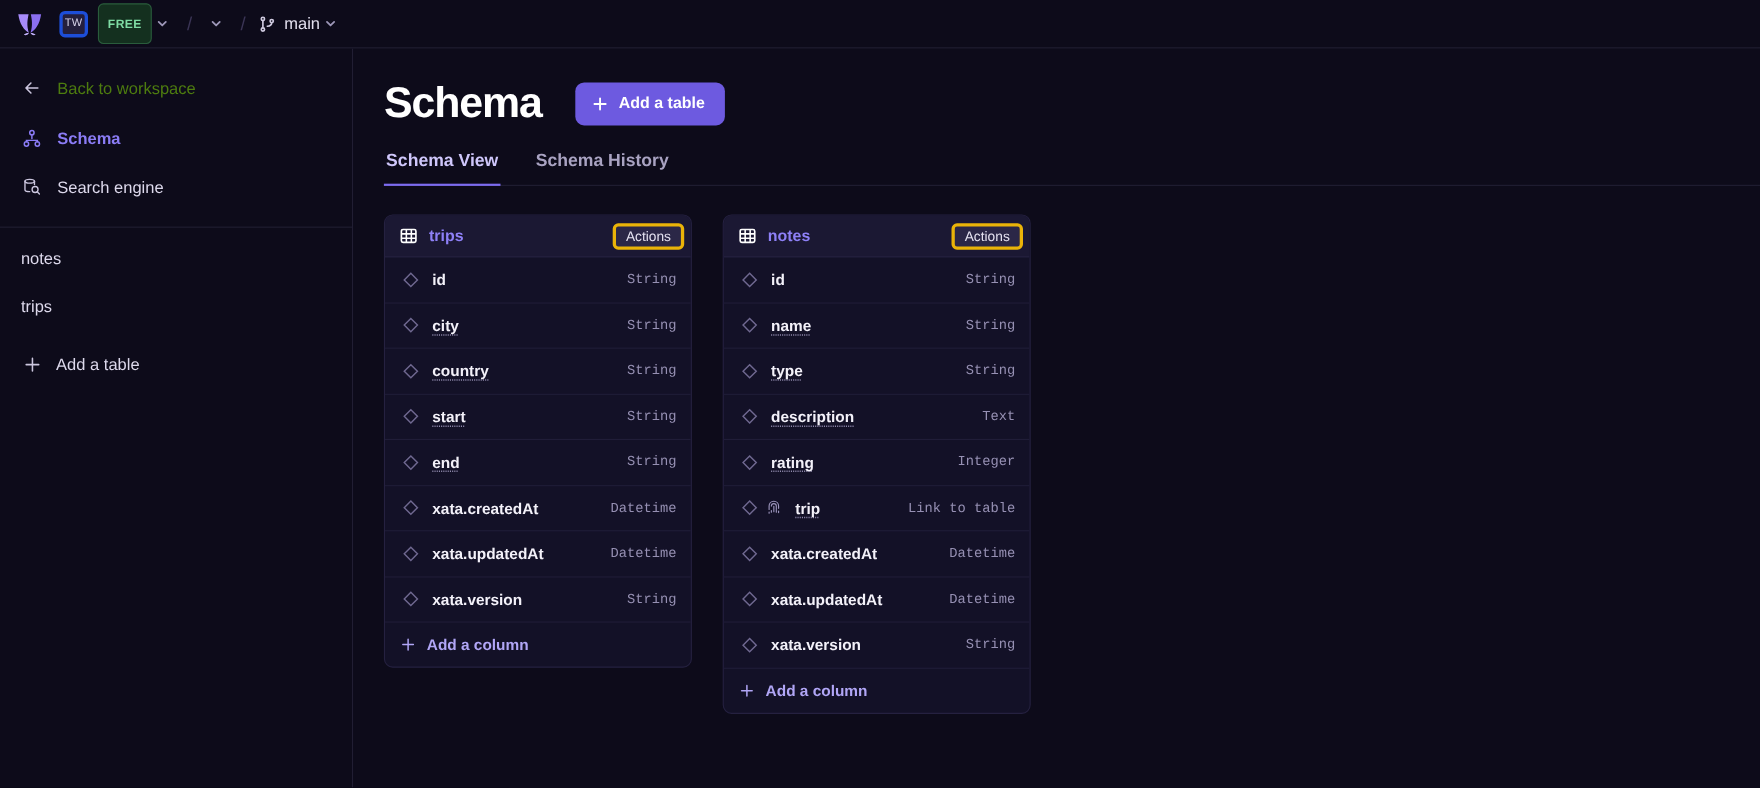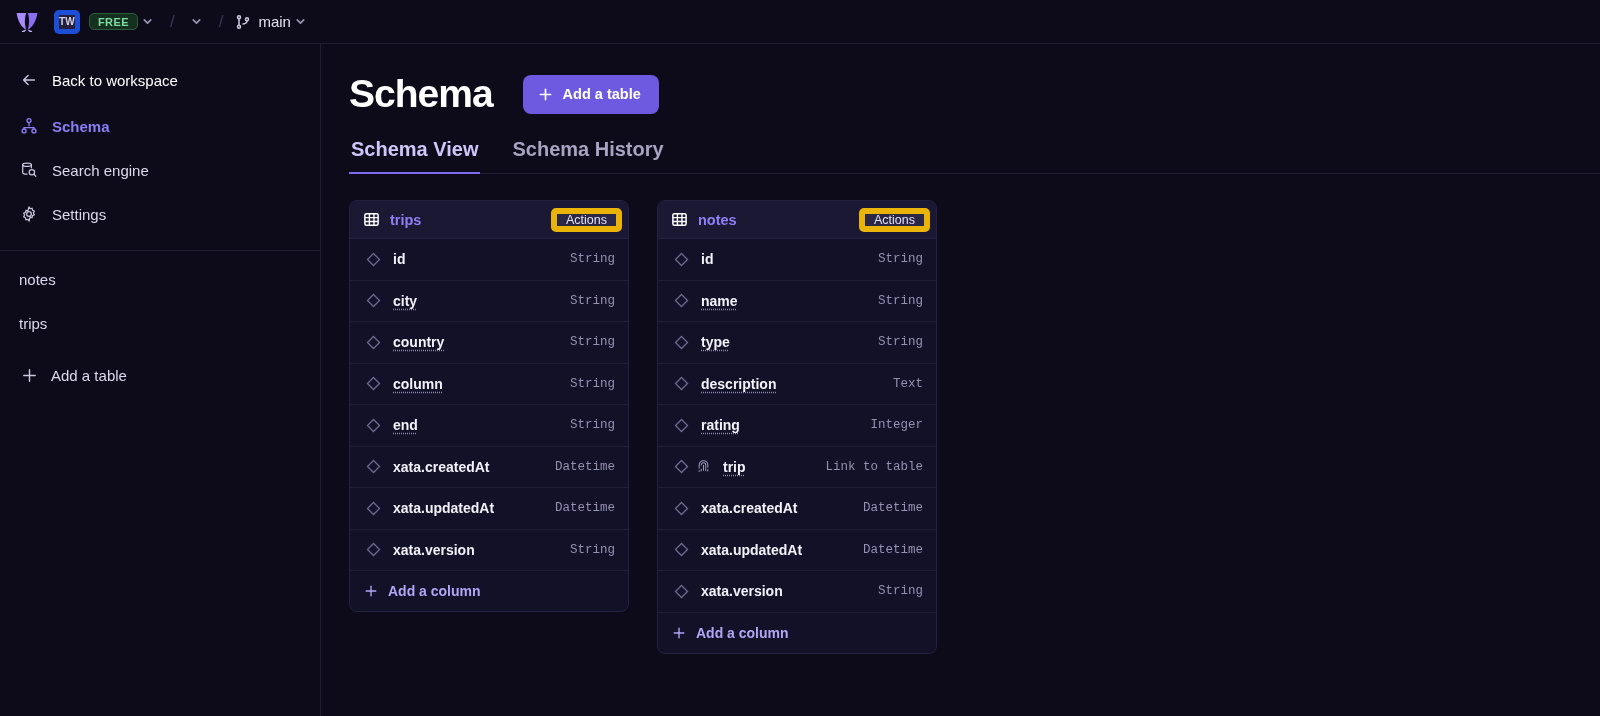--- a/index.html
+++ b/index.html
@@ -23,29 +23,29 @@
   }
   .tb-left { display: flex; align-items: center; gap: 0; }
   .logo-wrap {
     width: 34px; height: 34px;
     display: flex; align-items: center; justify-content: center;
     margin-right: 10px;
   }
   .ws-badge {
     width: 26px; height: 24px;
     background: #241f3d;
-    border: 5px solid #1d4ed8;
+    border: 3px solid #1d4ed8;
     border-radius: 5px;
     display: flex; align-items: center; justify-content: center;
-    font-size: 10px; font-weight: 700; color: #d6d2e8;
+    font-size: 10px; font-weight: 400; color: #d6d2e8;
     letter-spacing: .3px;
   }
   .free-badge {
     margin-left: 9px;
-    height: 17px;
+    height: 37px;
     padding: 0 8px;
     background: #14301f;
     border: 1px solid #2a5c3c;
     border-radius: 5px;
     display: flex; align-items: center;
     font-size: 11px; font-weight: 700; color: #7fdca4;
     letter-spacing: .4px;
   }
   .chev {
     display: inline-flex; align-items: center; justify-content: center;
@@ -88,21 +88,21 @@
     padding-top: 14px;
   }
   .side-item {
     height: 44px; display: flex; align-items: center;
     padding-left: 19px; gap: 13px; cursor: pointer;
     font-size: 15px; color: #ddd9ec;
   }
   .side-item .si-ico { width: 20px; height: 20px; display:flex; align-items:center; justify-content:center; color:#cbc6de; flex:0 0 20px;}
   .side-item.active { color: #8b7cf6; font-weight: 700; }
   .side-item.active .si-ico { color: #8b7cf6; }
-  .side-item.backlink { font-size: 15px; color: #ffffff; margin-bottom: 2px;}
+  .side-item.backlink { font-size: 15px; color: #4d7c0f; margin-bottom: 2px;}
   .side-div { height: 1px; background: #211e33; margin: 14px 0 6px; }
   .side-table {
     height: 44px; display: flex; align-items: center;
     padding-left: 19px; font-size: 15px; color: #ddd9ec; cursor: pointer;
   }
   .side-add {
     height: 48px; display: flex; align-items: center; gap: 12px;
     padding-left: 19px; font-size: 15px; color: #ddd9ec; cursor: pointer;
     margin-top: 6px;
   }
@@ -122,21 +122,21 @@
   }
   .btn-primary .plus-ico { display:flex; align-items:center; }
 
   .tabs {
     margin-top: 22px;
     display: flex; gap: 30px;
     border-bottom: 1px solid #211e33;
     margin-right: 0;
   }
   .tab {
-    font-size: 20px; font-weight: 700; padding: 0 2px 11px;
+    font-size: 16px; font-weight: 700; padding: 0 2px 11px;
     color: #a9a3c2; cursor: pointer; border-bottom: 2.5px solid transparent;
     margin-bottom: -1px;
   }
   .tab.active { color: #cfc7fb; border-bottom-color: #7d6cf0; }
 
   
   .cards { display: flex; gap: 28px; padding-top: 26px; align-items: flex-start; }
   .card {
     width: 280px;
     background: #131127;
@@ -147,21 +147,21 @@
   .card-head {
     height: 38px; display: flex; align-items: center;
     padding: 0 6px 0 13px;
     background: #1b1833;
     border-bottom: 1px solid #252140;
   }
   .grid-ico { margin-right: 10px; display: flex; align-items: center; color: #ffffff; }
   .card-title { font-size: 14.5px; font-weight: 700; color: #8e80f7; }
   .actions-btn {
     margin-left: auto;
-    background: #2b2747; border: 6px solid #eab308;
+    background: #2b2747; border: 3px solid #eab308;
     border-radius: 5px; height: 24px; padding: 0 9px;
     display: flex; align-items: center;
     font-size: 12.5px; color: #e4e1f0; cursor: pointer;
     font-family: "Liberation Sans", sans-serif;
   }
   .col-row {
     height: 41.5px; display: flex; align-items: center;
     padding: 0 13px; border-bottom: 1px solid #201d38;
     gap: 0;
   }
@@ -273,29 +273,20 @@
           <path d="M3 4.2c0-1 2.2-1.9 4.8-1.9s4.8.9 4.8 1.9-2.2 1.9-4.8 1.9S3 5.2 3 4.2z"></path>
           <path d="M3 4.2v8.6c0 1 2.2 1.9 4.8 1.9"></path>
           <path d="M12.6 4.2v3.3"></path>
           <circle cx="13.2" cy="12.5" r="3"></circle>
             <path d="M15.4 14.8l2.2 2.2"></path>
         </svg>
       </span>
       <span>Search engine</span>
     </div>
 
-    <div class="side-item">
-      <span class="si-ico">
-        <svg width="18" height="18" viewBox="0 0 20 20" fill="none" stroke="currentColor" stroke-width="1.4" stroke-linejoin="round">
-          <circle cx="10" cy="10" r="2.6"></circle>
-          <path d="M10 2.2l1.2 1.9 2.2-.5.5 2.2 2 1-1 2 1 2-2 1-.5 2.2-2.2-.5L10 17.8l-1.2-1.9-2.2.5-.5-2.2-2-1 1-2-1-2 2-1 .5-2.2 2.2.5z"></path>
-        </svg>
-      </span>
-      <span>Settings</span>
-    </div>
 
     <div class="side-div"></div>
 
     <div class="side-table">notes</div>
     <div class="side-table">trips</div>
 
     <div class="side-add">
       <span class="plus">
         <svg width="19" height="19" viewBox="0 0 20 20" fill="none" stroke="currentColor" stroke-width="1.5" stroke-linecap="round">
             <path d="M10 4v12M4 10h12"></path>
@@ -363,21 +354,21 @@
             </span>
             <span class="col-name dotted">country</span>
             <span class="col-type">String</span>
           </div>
           <div class="col-row">
             <span class="dia">
               <svg width="15" height="15" viewBox="0 0 16 16">
                 <path d="M8 1.6L14.4 8 8 14.4 1.6 8z" fill="none" stroke="currentColor" stroke-width="1.4"></path>
               </svg>
             </span>
-            <span class="col-name dotted">column</span>
+            <span class="col-name dotted">start</span>
             <span class="col-type">String</span>
           </div>
           <div class="col-row">
             <span class="dia">
               <svg width="15" height="15" viewBox="0 0 16 16">
                 <path d="M8 1.6L14.4 8 8 14.4 1.6 8z" fill="none" stroke="currentColor" stroke-width="1.4"></path>
               </svg>
             </span>
             <span class="col-name dotted">end</span>
             <span class="col-type">String</span>

